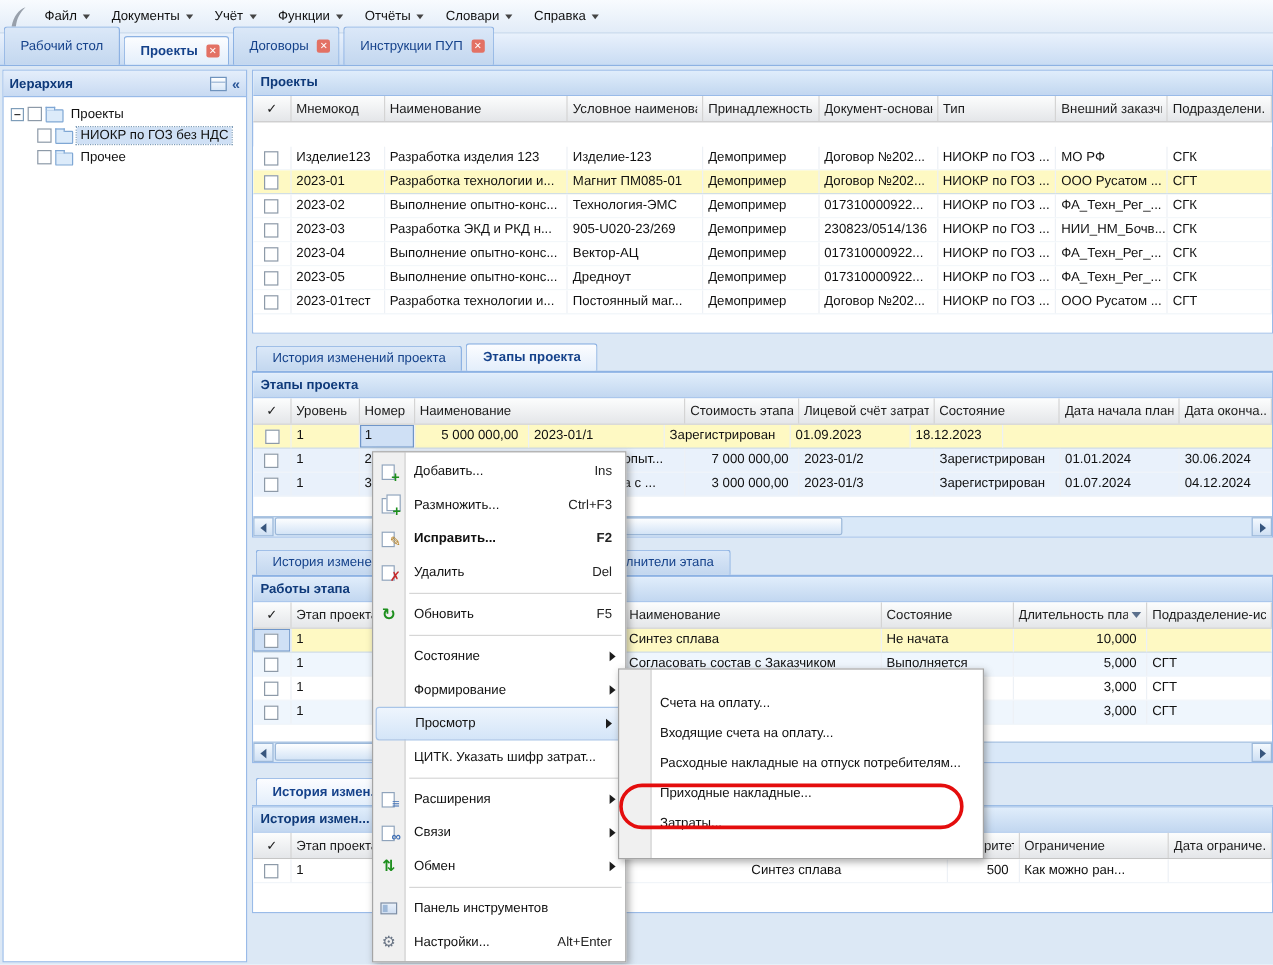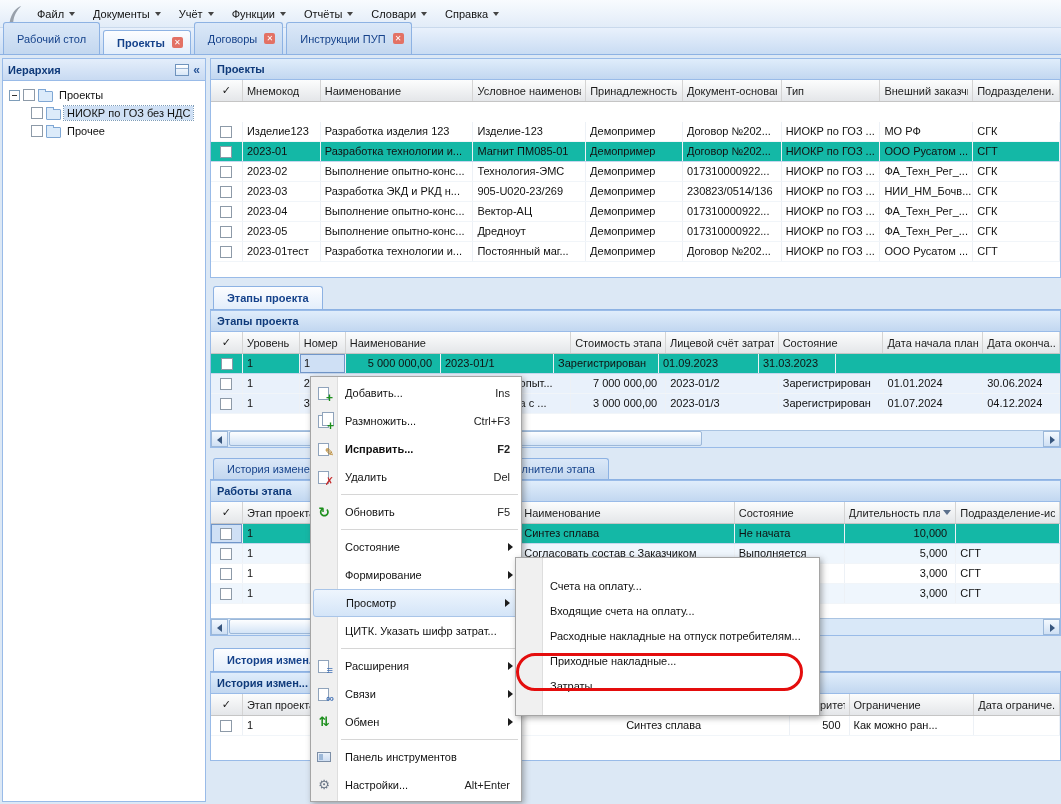--- a/index.html
+++ b/index.html
@@ -63,21 +63,21 @@
   .sortarrow{width:0;height:0;border-left:4px solid transparent;border-right:4px solid transparent;border-top:5px solid #5b708c;flex:0 0 auto;}
 
   .gbody{background:#fff;overflow:hidden;}
   #grid-projects .gbody{height:158px;margin-top:20px;}
   #grid-stages .gbody{height:76px;}
   #grid-works .gbody{height:94px;}
   #grid-history .gbody{height:44px;}
   .grow{display:flex;height:20px;border-bottom:1px solid #f1f5f9;background:#fff;}
   .grow.tint{background:#e9f1fb;}
   .grow.alt{background:#eff6fd;}
-  .grow.sel{background:#14b8a6;border-bottom:1px solid #c6d7ee;}
+  .grow.sel{background:#fef9c3;border-bottom:1px solid #c6d7ee;}
   .gcell{padding:0 4px;line-height:19px;border-right:1px solid #edf1f6;overflow:hidden;white-space:nowrap;}
   .gcell.num{text-align:right;padding-right:8px;}
   .gcell.focus{background:#cfe0f5;box-shadow:inset 0 0 0 1px #7096c9;}
   .ccell{display:flex;align-items:center;justify-content:center;padding:0;}
   .ccell.focus{box-shadow:inset 0 0 0 1px #7096c9;background:#cfe0f5;}
 
   
   .hscroll{height:17px;display:flex;align-items:center;border-top:1px solid #aac4e2;background:#d9e8f8;}
   .sbtn{width:17px;height:16px;flex:0 0 17px;background:linear-gradient(#f4f9fe,#cfe0f4);border:1px solid #9cb8d9;position:relative;cursor:pointer;}
   .sbtn.left::before{content:"";position:absolute;left:5px;top:4px;width:0;height:0;border-top:4px solid transparent;border-bottom:4px solid transparent;border-right:5px solid #38567e;}
@@ -341,20 +341,23 @@
               <span class="sbtn left"></span>
               <div class="strack">
                 <div class="sthumb"></div>
               </div>
               <span class="sbtn right"></span>
             </div>
           </div>
       </div>
 
       <div class="tabstrip sub mt8" id="tabs-stages">
+          <div class="tab">
+            <span class="tab-label">История изменений проекта</span>
+          </div>
           <div class="tab active">
             <span class="tab-label">Этапы проекта</span>
           </div>
         </div>
 
       <div class="panel p-stages">
         <div class="panel-header">
           <span>Этапы проекта</span>
         </div>
         <div id="grid-stages">
@@ -391,21 +394,21 @@
               <div class="grow sel">
                 <div class="gcell ccell" style="width: 32px;">
                   <span class="cbox"></span>
                 </div>
                 <div class="gcell" style="width: 57px;">1</div>
                 <div class="gcell focus" style="width: 46px;">1</div>
                 <div class="gcell num" style="width: 95px;">5 000 000,00</div>
                 <div class="gcell" style="width: 113px;">2023-01/1</div>
                 <div class="gcell" style="width: 105px;">Зарегистрирован</div>
                 <div class="gcell" style="width: 100px;">01.09.2023</div>
-                <div class="gcell" style="width: 77px;">31.03.2023</div>
+                <div class="gcell" style="width: 77px;">18.12.2023</div>
               </div>
               <div class="grow tint">
                 <div class="gcell ccell" style="width: 32px;">
                   <span class="cbox"></span>
                 </div>
                 <div class="gcell" style="width: 57px;">1</div>
                 <div class="gcell" style="width: 46px;">2</div>
                 <div class="gcell" style="width: 226px; padding-left: 174px;">опыт...</div>
                 <div class="gcell num" style="width: 95px;">7 000 000,00</div>
                 <div class="gcell" style="width: 113px;">2023-01/2</div>

